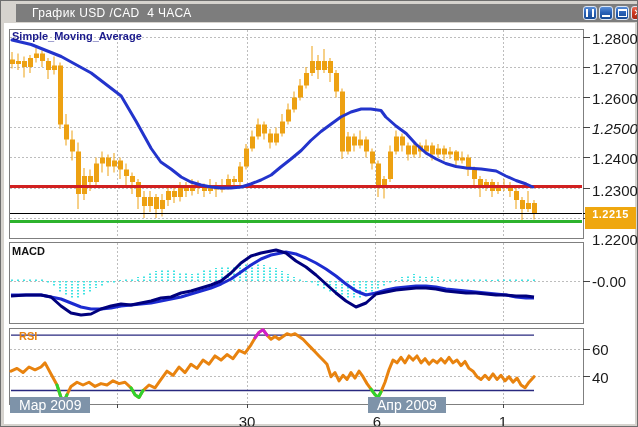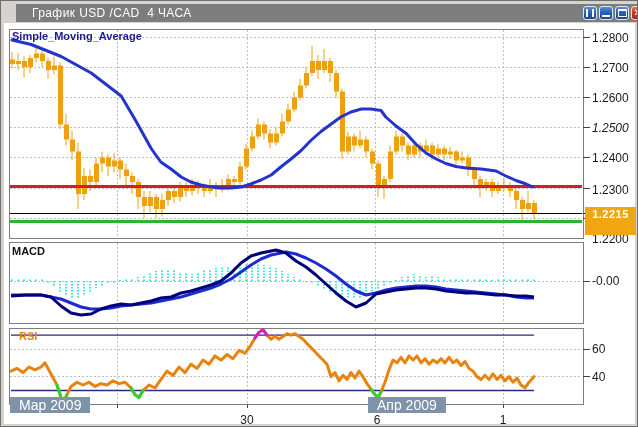--- a/index.html
+++ b/index.html
@@ -21,28 +21,28 @@
     background:linear-gradient(#5a8ed6,#2a62b8 45%,#174a94);
     border:1px solid #dce6f5;display:flex;align-items:center;justify-content:center;
   }
   .wbtn.red{background:linear-gradient(#e8705a,#cf3a22 45%,#a82a16);}
   .g-pause{width:8px;height:8px;border-left:2px solid #fff;border-right:2px solid #fff;}
   .g-min{width:8px;height:8px;border-bottom:2px solid #fff;}
   .g-max{width:9px;height:8px;border:1px solid #fff;border-top:2px solid #fff;}
   .g-close{color:#fff;font-size:10px;font-weight:bold;line-height:1;}
   .client{position:absolute;left:3px;top:22px;width:631px;height:401px;background:#ffffff;}
   #chart-svg{position:absolute;left:0;top:0;}
-  .lbl{position:absolute;font-size:12px;color:#1a1a1a;transform:translateY(-50%);white-space:nowrap;}
+  .lbl{position:absolute;font-size:15px;color:#1a1a1a;transform:translateY(-50%);white-space:nowrap;}
   .ctr{transform:translate(-50%,0);}
   .ind{position:absolute;font-size:11px;font-weight:bold;white-space:nowrap;}
   .ind.sma{color:#1a1a8c;}
   .ind.macd{color:#111;}
   .ind.rsi{color:#e8830f;margin-left:7px;}
   .tag{
-    position:absolute;left:584px;top:206px;width:51px;height:28px;
+    position:absolute;left:584px;top:206px;width:51px;height:22px;
     background:#efa70f;color:#fff;font-size:11px;font-weight:bold;
     text-align:center;line-height:15px;letter-spacing:.5px;
   }
   .badge{
     position:absolute;top:396px;height:16px;background:#7e93a9;color:#fff;
     font-size:14px;line-height:16px;padding:0 9px;white-space:nowrap;
   }
 </style>
 </head>
 <body>

